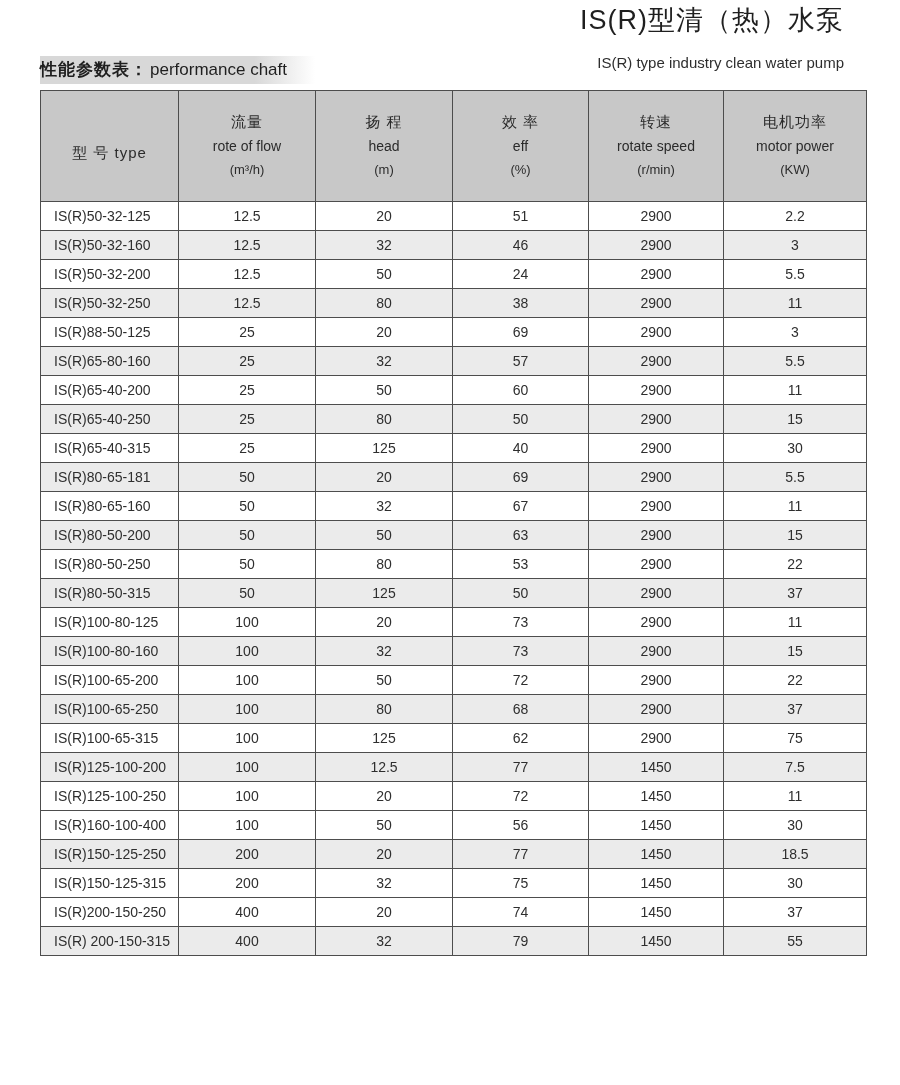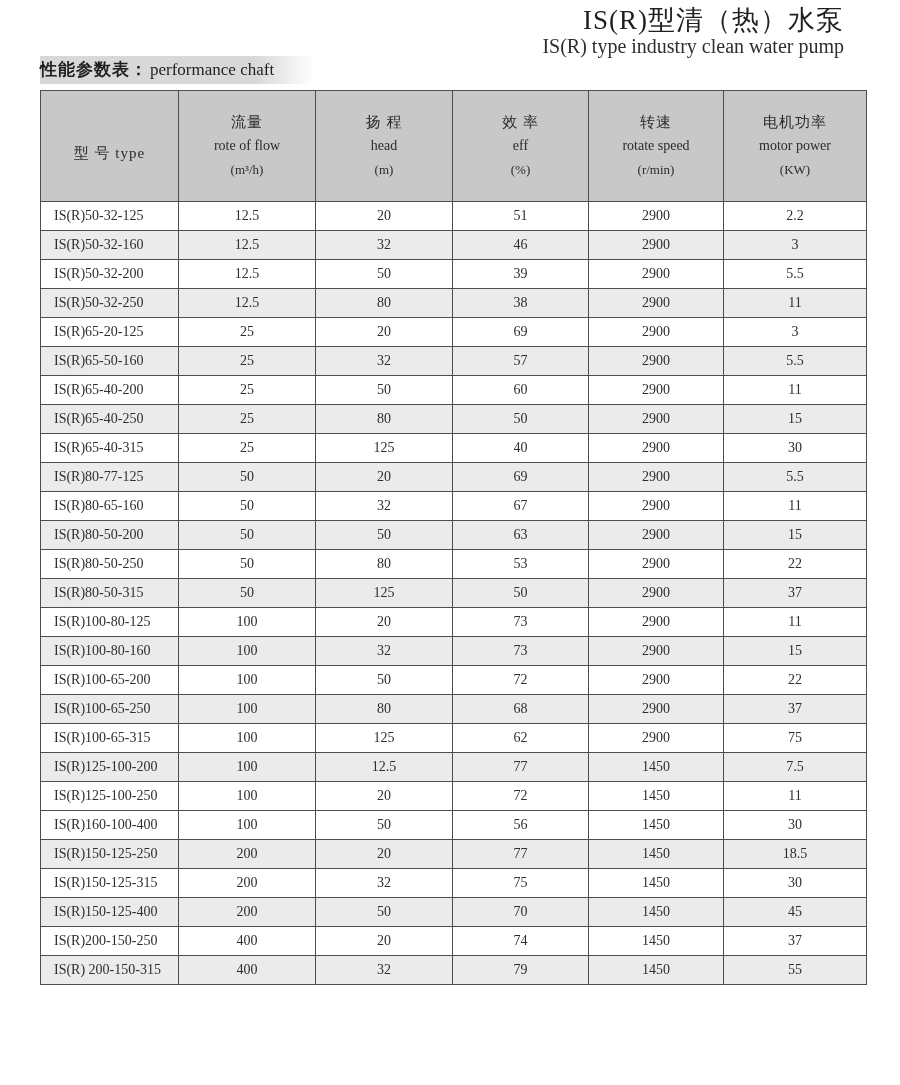--- a/index.html
+++ b/index.html
@@ -4,26 +4,26 @@
 <style>
   * { margin:0; padding:0; box-sizing:border-box; }
   html, body { background:#ffffff; }
   body {
     width:900px; height:1085px;
     font-family:"Liberation Sans","DejaVu Sans",sans-serif;
     color:#2b2b2b;
     position:relative;
     overflow:hidden;
   }
-  .page { position:relative; width:900px; height:1085px;font-family:Liberation Serif, serif; }
+  .page { position:relative; width:900px; height:1085px; }
 
   
   .titles { position:absolute; top:5px; right:56px; text-align:right; }
   .title-zh { font-size:27px; letter-spacing:1px; color:#1f1f1f; line-height:30px; }
-  .title-en { font-size:20px; color:#2e2e2e; line-height:18px; margin-top:2px; }
+  .title-en { font-size:15px; color:#2e2e2e; line-height:18px; margin-top:19px; }
 
   
   .section-bar {
     position:absolute; left:40px; top:56px; width:275px; height:28px;
     line-height:28px; 
     background:linear-gradient(to right,
       var(--section-bar-bg,#d8d8d8) 0%,
       var(--section-bar-bg,#d8d8d8) 78%,
       rgba(216,216,216,0) 100%);
     font-size:17px; color:#1f1f1f; white-space:nowrap;
@@ -128,42 +128,42 @@
           <td>12.5</td>
           <td>32</td>
           <td>46</td>
           <td>2900</td>
           <td>3</td>
         </tr>
         <tr>
           <td>IS(R)50-32-200</td>
           <td>12.5</td>
           <td>50</td>
-          <td>39</td>
+          <td>24</td>
           <td>2900</td>
           <td>5.5</td>
         </tr>
         <tr class="alt">
           <td>IS(R)50-32-250</td>
           <td>12.5</td>
           <td>80</td>
           <td>38</td>
           <td>2900</td>
           <td>11</td>
         </tr>
         <tr>
-          <td>IS(R)65-20-125</td>
+          <td>IS(R)88-50-125</td>
           <td>25</td>
           <td>20</td>
           <td>69</td>
           <td>2900</td>
           <td>3</td>
         </tr>
         <tr class="alt">
-          <td>IS(R)65-50-160</td>
+          <td>IS(R)65-80-160</td>
           <td>25</td>
           <td>32</td>
           <td>57</td>
           <td>2900</td>
           <td>5.5</td>
         </tr>
         <tr>
           <td>IS(R)65-40-200</td>
           <td>25</td>
           <td>50</td>
@@ -181,21 +181,21 @@
         </tr>
         <tr>
           <td>IS(R)65-40-315</td>
           <td>25</td>
           <td>125</td>
           <td>40</td>
           <td>2900</td>
           <td>30</td>
         </tr>
         <tr class="alt">
-          <td>IS(R)80-77-125</td>
+          <td>IS(R)80-65-181</td>
           <td>50</td>
           <td>20</td>
           <td>69</td>
           <td>2900</td>
           <td>5.5</td>
         </tr>
         <tr>
           <td>IS(R)80-65-160</td>
           <td>50</td>
           <td>32</td>
@@ -300,28 +300,20 @@
           <td>18.5</td>
         </tr>
         <tr>
           <td>IS(R)150-125-315</td>
           <td>200</td>
           <td>32</td>
           <td>75</td>
           <td>1450</td>
           <td>30</td>
         </tr>
-        <tr class="alt">
-          <td>IS(R)150-125-400</td>
-          <td>200</td>
-          <td>50</td>
-          <td>70</td>
-          <td>1450</td>
-          <td>45</td>
-        </tr>
         <tr>
           <td>IS(R)200-150-250</td>
           <td>400</td>
           <td>20</td>
           <td>74</td>
           <td>1450</td>
           <td>37</td>
         </tr>
         <tr class="alt">
           <td>IS(R) 200-150-315</td>

